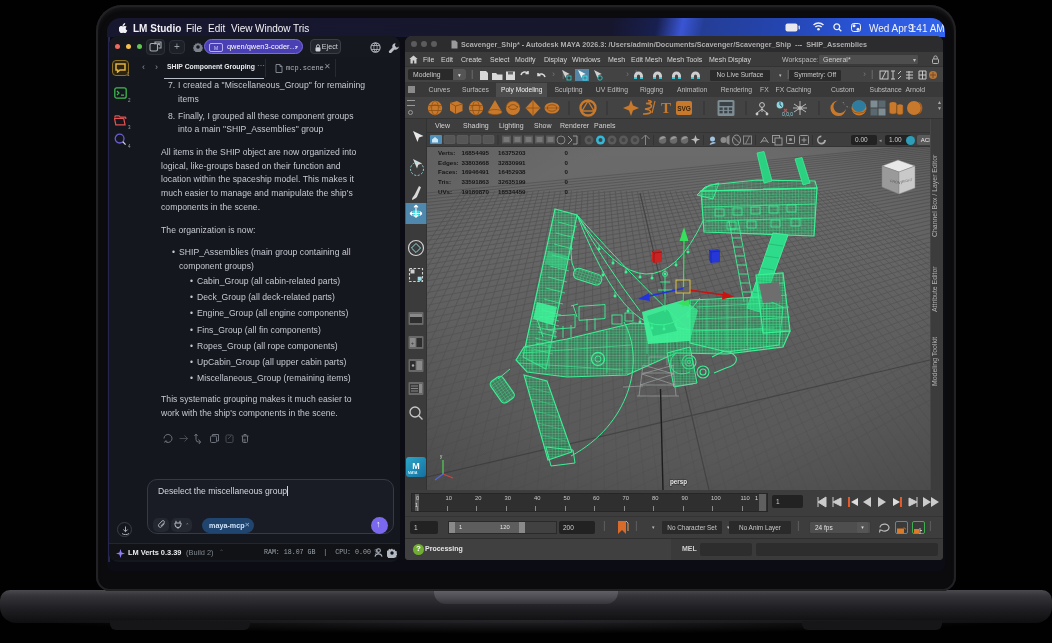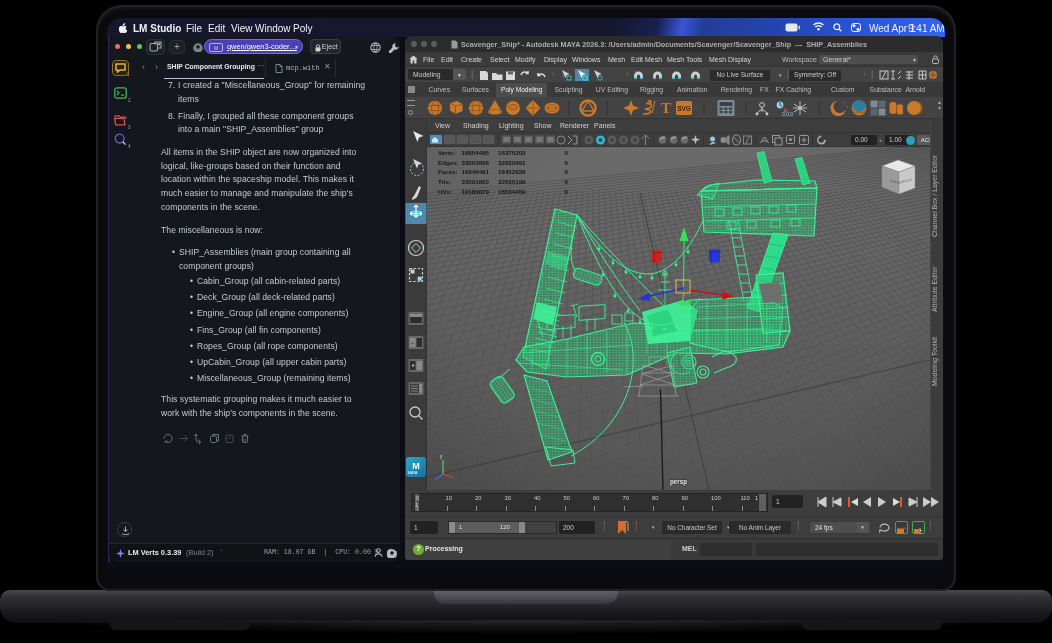--- a/index.html
+++ b/index.html
@@ -84,21 +84,21 @@
     <div id="menubar">
       <svg class="mi" style="left:12px;top:4.5px;" width="9" height="10.5" viewBox="0 0 9 10.5">
           <path d="M6.2 0 c0.1 0.75 -0.2 1.5 -0.65 2.05 c-0.45 0.55 -1.2 1 -1.95 0.95 c-0.1 -0.75 0.3 -1.5 0.75 -1.95 C4.8 0.5 5.55 0.1 6.2 0 z" fill="#f2f2f6"></path>
           <path d="M8.3 7.4 c-0.2 0.5 -0.4 1 -0.7 1.45 c-0.45 0.7 -0.95 1.4 -1.7 1.4 c-0.65 0 -0.85 -0.4 -1.7 -0.4 c-0.85 0 -1.05 0.4 -1.7 0.45 c-0.75 0 -1.3 -0.75 -1.8 -1.4 C-0.3 7.5 -0.7 5.4 0.25 4.05 C0.72 3.4 1.5 2.9 2.3 2.9 c0.65 0 1.25 0.45 1.7 0.45 c0.4 0 1.1 -0.55 1.9 -0.45 c0.3 0 1.25 0.1 1.8 0.95 c-1.5 0.95 -1.3 3.1 0.6 3.55 z" fill="#f2f2f6"></path>
         </svg>
       <span class="mi bold" style="left:26px;">LM Studio</span>
       <span class="mi" style="left:79px;">File</span>
       <span class="mi" style="left:101px;">Edit</span>
       <span class="mi" style="left:124px;">View</span>
       <span class="mi" style="left:148px;">Window</span>
-      <span class="mi" style="left:186px;">Poly</span>
+      <span class="mi" style="left:186px;">Tris</span>
       <svg class="mi" style="left:678px;top:5px;" width="15" height="9" viewBox="0 0 15 9">
           <rect x="0.5" y="0.5" width="12" height="8" rx="2" fill="#e8e8ee"></rect>
           <rect x="13.5" y="2.5" width="1.5" height="4" rx="0.7" fill="#cfcfd8"></rect>
         </svg>
       <svg class="mi" style="left:706px;top:4px;" width="11" height="9" viewBox="0 0 11 9">
           <path d="M0.5 3 A7 7 0 0 1 10.5 3" fill="none" stroke="#eee" stroke-width="1.5"></path>
           <path d="M2.3 5 A4.5 4.5 0 0 1 8.7 5" fill="none" stroke="#eee" stroke-width="1.5"></path>
           <circle cx="5.5" cy="7.2" r="1.3" fill="#eee"></circle>
         </svg>
       <svg class="mi" style="left:726px;top:4.5px;" width="9" height="9" viewBox="0 0 9 9">
@@ -125,21 +125,21 @@
             <path d="M6 3.5 L6 1 L12 1 L12 7 L9.5 7" fill="none" stroke="#a7adb5" stroke-width="1.1"></path>
             <path d="M8.5 4.5 l2 -2 m0 2 v-2 h-2" stroke="#a7adb5" stroke-width="0.9" fill="none"></path>
           </svg>
         <div class="btn-sq" style="left:60px;width:16px;background:#1d2026;border:1px solid #2c3038;font-size:10px;line-height:12px;">+</div>
         <svg class="abs" style="left:84px;top:6px;" width="10" height="10" viewBox="0 0 10 10">
             <path d="M5 0.5 l0.9 1.3 1.6-.3 .5 1.5 1.5 .5 -.3 1.6 1.3 .9 -1.3 .9 .3 1.6 -1.5 .5 -.5 1.5 -1.6 -.3 -.9 1.3 -.9 -1.3 -1.6 .3 -.5 -1.5 -1.5 -.5 .3 -1.6 -1.3 -.9 1.3 -.9 -.3 -1.6 1.5 -.5 .5 -1.5 1.6 .3 z" fill="#7d838c"></path>
             <circle cx="5" cy="5" r="1.8" fill="#16181f"></circle>
           </svg>
         <div id="model-pill">
             <span style="position:absolute;left:4px;top:3px;width:14px;height:9px;border:1px solid #b7aef5;border-radius:2px;font-size:5px;line-height:8px;text-align:center;color:#d9d3fa;">M</span>
-            <span style="position:absolute;left:22px;text-decoration:underline;">qwen/qwen3-coder…</span>
+            <span style="position:absolute;left:22px;">qwen/qwen3-coder…</span>
             <span style="position:absolute;right:4px;top:0.5px;color:#cfc9f5;font-size:6px;">▾</span>
           </div>
         <div id="eject"><svg style="position:absolute;left:4px;top:3.5px;" width="6" height="8" viewBox="0 0 6 8">
               <rect x="0.5" y="3.2" width="5" height="4.2" rx="0.8" fill="#cfd3d9"></rect>
               <path d="M1.5 3.2 V2.2 a1.5 1.5 0 0 1 3 0 v1" fill="none" stroke="#cfd3d9" stroke-width="0.9"></path>
             </svg><span style="margin-left:8.5px;">Eject</span></div>
         <svg class="abs" style="left:261px;top:5.5px;" width="11" height="11" viewBox="0 0 11 11">
             <circle cx="5.5" cy="5.5" r="4.6" fill="none" stroke="#b9bec6" stroke-width="1.1"></circle>
             <path d="M2 3.5 h7 M2 7.5 h7 M5.5 1 c-2.2 2.8 -2.2 6.2 0 9 M5.5 1 c2.2 2.8 2.2 6.2 0 9" fill="none" stroke="#b9bec6" stroke-width="0.8"></path>
           </svg>
@@ -175,51 +175,67 @@
       <div id="lms-tabs">
         <span class="abs" style="left:6px;top:5px;color:#8b919a;font-size:9px;">‹</span>
         <span class="abs" style="left:19px;top:5px;color:#8b919a;font-size:9px;">›</span>
         <span class="abs tabtext" style="left:31px;top:6px;">SHIP Component Grouping</span>
         <span class="abs" style="left:121px;top:4px;color:#8b919a;letter-spacing:0.5px;font-size:8px;">⋯</span>
         <div class="abs" style="left:28px;top:20.5px;width:100px;height:1.5px;background:#b9bfc8;"></div>
         <div class="abs" style="left:129px;top:2px;width:1px;height:18px;background:#262a31;"></div>
         <svg class="abs" style="left:139px;top:6.5px;" width="8" height="9" viewBox="0 0 8 9">
             <path d="M1 0.5 h4 l2 2 v6 h-6 z M5 0.5 v2 h2" fill="none" stroke="#8b919a" stroke-width="0.9"></path>
           </svg>
-        <span class="abs mono" style="left:150px;top:6.5px;font-size:7px;color:#aeb4bc;">mcp.with</span>
+        <span class="abs mono" style="left:150px;top:6.5px;font-size:7px;color:#aeb4bc;">mcp.scene</span>
         <span class="abs" style="left:188px;top:5px;color:#8b919a;font-size:8px;">✕</span>
         <div class="abs" style="left:199px;top:2px;width:1px;height:18px;background:#262a31;"></div>
       </div>
       <div id="chat">
         <div class="p" style="left:32px;top:0px;">7.</div>
         <div class="p" style="left:42px;top:0px;">I created a "Miscellaneous_Group" for remaining<br>items</div>
         <div class="p" style="left:32px;top:30.5px;">8.</div>
         <div class="p" style="left:25px;top:67px;">All items in the SHIP object are now organized into<br>logical, like-groups based on their function and<br>location within the spaceship model. This makes it<br>much easier to manage and manipulate the ship's<br>components in the scene.</div>
         <div class="p" style="left:42px;top:30.5px;">Finally, I grouped all these component groups<br>into a main "SHIP_Assemblies" group</div>
-        <div class="p" style="left:25px;top:144.5px;">The miscellaneous is now:</div>
+        <div class="p" style="left:25px;top:144.5px;">The organization is now:</div>
         <div class="p" style="left:36px;top:167px;">•</div>
         <div class="p" style="left:43px;top:167px;">SHIP_Assemblies (main group containing all<br>component groups)</div>
         <div class="p" style="left:54px;top:194px;line-height:16.2px;">•<br>•<br>•<br>•<br>•<br>•<br>•</div>
         <div class="p" style="left:61px;top:194px;line-height:16.2px;">Cabin_Group (all cabin-related parts)<br>Deck_Group (all deck-related parts)<br>Engine_Group (all engine components)<br>Fins_Group (all fin components)<br>Ropes_Group (all rope components)<br>UpCabin_Group (all upper cabin parts)<br>Miscellaneous_Group (remaining items)</div>
         <div class="p" style="left:25px;top:314px;">This systematic grouping makes it much easier to<br>work with the ship's components in the scene.</div>
         <g></g>
         <svg class="abs" style="left:27px;top:354px;" width="190" height="11" viewBox="0 0 190 11" fill="none" stroke="#6d727b" stroke-width="1">
           <path d="M1 5.5 a4 4 0 1 1 1.4 3 M1.6 9.5 l0.8 -1.6 1.8 0.4"></path>
           <g opacity="0.55">
               <path d="M16.5 5.5 h8 m-3 -3 l3 3 -3 3"></path>
             </g>
           <path d="M33 1.5 v5 a2.5 2.5 0 0 0 2.5 2.5 h2 m-2 -2.5 l2 2.5 -2 2.5 M33 1 l-1.5 2 M33 1 l1.5 2"></path>
           <rect x="47.5" y="3" width="6" height="6.5" rx="1.2"></rect>
             <path d="M49.5 3 v-1.5 h6 v6.5 h-1.5"></path>
           <g opacity="0.55">
               <rect x="63" y="2" width="7" height="7.5" rx="1.2"></rect>
               <path d="M65 6 l3.5 -3.5"></path>
             </g>
           <path d="M78.5 3 h7 m-6 0 v5.5 a1 1 0 0 0 1 1 h3 a1 1 0 0 0 1 -1 V3 m-3.6 -0.2 v-1.3 h2.2 v1.3 m-3.2 3 v3 m2 -3 v3"></path>
         </svg>
+      </div>
+      <div id="inputbox">
+        <div class="abs" style="left:10px;top:6px;font-size:8.6px;color:#d3d7dd;">Deselect the miscellaneous group<span style="border-left:1px solid #d3d7dd;margin-left:0.5px;"></span></div>
+        <div class="abs" style="left:5px;top:37.5px;width:16px;height:14px;border-radius:5px;background:#242830;"><svg width="9" height="9" viewBox="0 0 9 9" style="margin:2.5px 0 0 3.5px;">
+              <path d="M7.5 3.5 L4.5 6.8 a1.8 1.8 0 0 1 -2.8 -2.2 L5.2 0.9 a1.3 1.3 0 0 1 2 1.6 L3.8 6" fill="none" stroke="#aab0b8" stroke-width="1"></path>
+            </svg></div>
+        <div class="abs" style="left:23px;top:37.5px;width:21px;height:14px;border-radius:5px;background:#242830;"><svg width="8" height="9" viewBox="0 0 8 9" style="margin:2.5px 0 0 3px;">
+              <path d="M2 0.8 v2 m4 -2 v2 M1 3 h6 v1.6 a3 3 0 0 1 -6 0 z M4 7.6 v1.2" stroke="#b9bfc7" stroke-width="1" fill="none"></path>
+            </svg><span style="position:absolute;right:2.5px;top:4px;font-size:5px;color:#8b919a;">⌃</span></div>
+        <div class="abs" style="left:54px;top:37.5px;width:52px;height:15px;border-radius:7.5px;background:#20456e;font-size:7.2px;color:#cfe2f8;font-weight:bold;">
+            <span style="position:absolute;left:7px;top:3px;">maya-mcp</span>
+            <span style="position:absolute;right:4px;top:3px;font-weight:normal;font-size:6.5px;color:#9fb8d4;">✕</span>
+          </div>
+        <div class="abs" style="left:223px;top:36.5px;width:17px;height:17px;border-radius:50%;background:#7a68ee;">
+            <span style="position:absolute;left:5px;top:2.5px;color:#fff;font-size:9px;">↑</span>
+          </div>
       </div>
       <div class="abs" style="left:8px;top:486px;width:15px;height:15px;border-radius:50%;border:1px solid #3a3e46;"><svg width="9" height="9" viewBox="0 0 9 9" style="margin:3px 0 0 3px;">
             <path d="M4.5 0.5 v5 m-2.2 -2 l2.2 2.2 2.2 -2.2 M1 7.5 a4.5 3 0 0 0 7 0" stroke="#aab0b8" stroke-width="1" fill="none"></path>
           </svg></div>
       <div id="lms-status">
         <svg class="abs" style="left:7px;top:4.5px;" width="9" height="9" viewBox="0 0 9 9">
             <path d="M4.5 0 L5.6 3.4 L9 4.5 L5.6 5.6 L4.5 9 L3.4 5.6 L0 4.5 L3.4 3.4 Z" fill="#8f7ef2"></path>
           </svg>
         <span class="abs" style="left:19px;top:4px;font-size:7.4px;font-weight:bold;color:#e8eaee;">LM Verts 0.3.39</span>
         <span class="abs" style="left:77px;top:4px;font-size:7.4px;color:#80868f;">(Build 2)</span>

